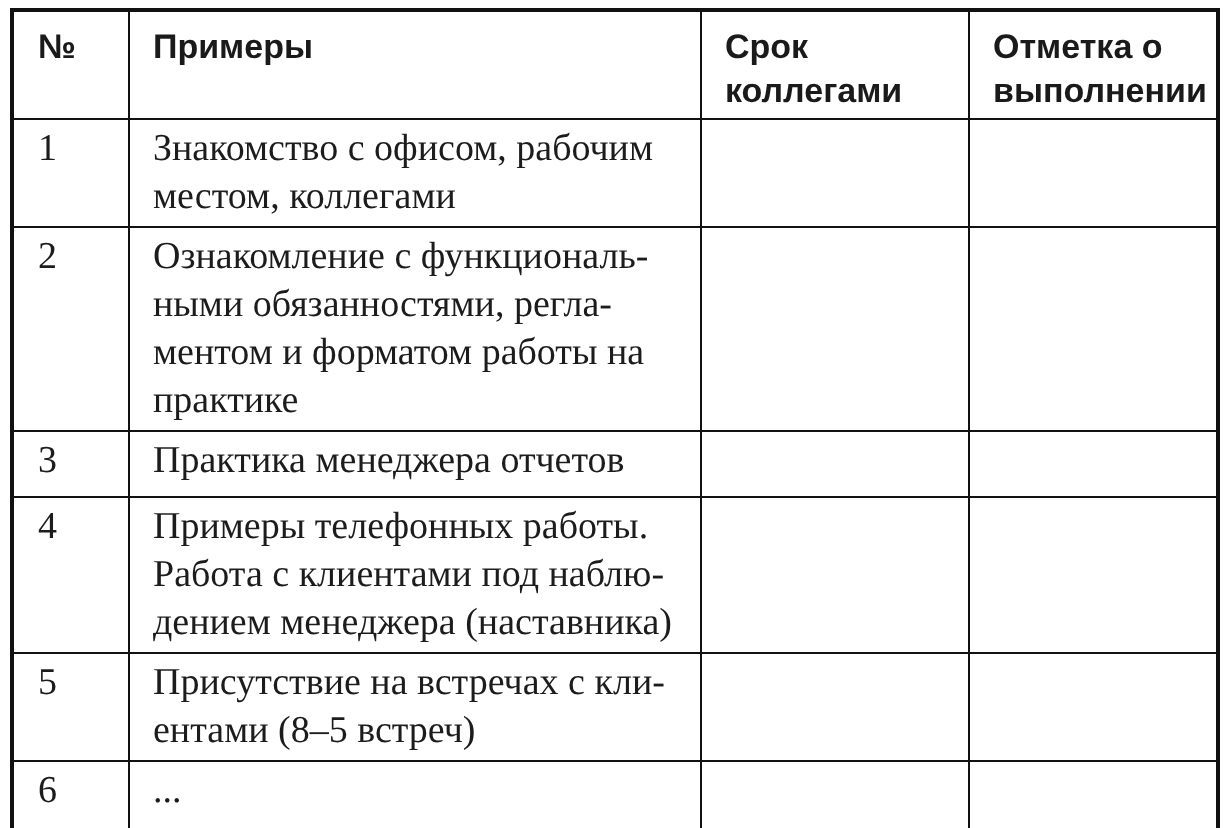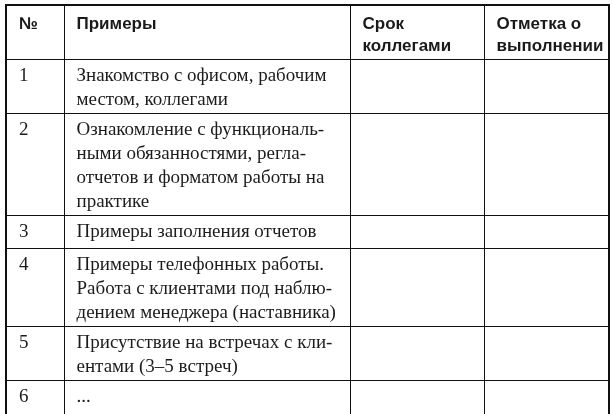--- a/index.html
+++ b/index.html
@@ -92,43 +92,43 @@
         <td class="num">1</td>
         <td>Знакомство с офисом, рабочим
 местом, коллегами</td>
         <td></td>
         <td></td>
       </tr>
       <tr class="r2">
         <td class="num">2</td>
         <td>Ознакомление с функциональ-
 ными обязанностями, регла-
-отчетов и форматом работы на
+ментом и форматом работы на
 практике</td>
         <td></td>
         <td></td>
       </tr>
       <tr class="r3">
         <td class="num">3</td>
-        <td>Примеры заполнения отчетов</td>
+        <td>Практика менеджера отчетов</td>
         <td></td>
         <td></td>
       </tr>
       <tr class="r4">
         <td class="num">4</td>
         <td>Примеры телефонных работы.
 Работа с клиентами под наблю-
 дением менеджера (наставника)</td>
         <td></td>
         <td></td>
       </tr>
       <tr class="r5">
         <td class="num">5</td>
         <td>Присутствие на встречах с кли-
-ентами (3–5 встреч)</td>
+ентами (8–5 встреч)</td>
         <td></td>
         <td></td>
       </tr>
       <tr class="r6">
         <td class="num">6</td>
         <td>...</td>
         <td></td>
         <td></td>
       </tr>
     </tbody>

